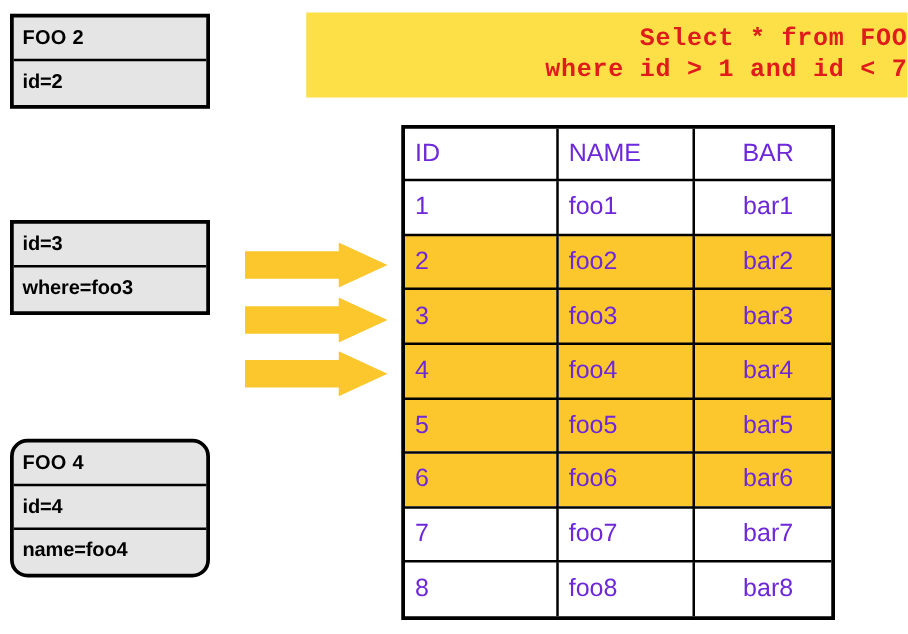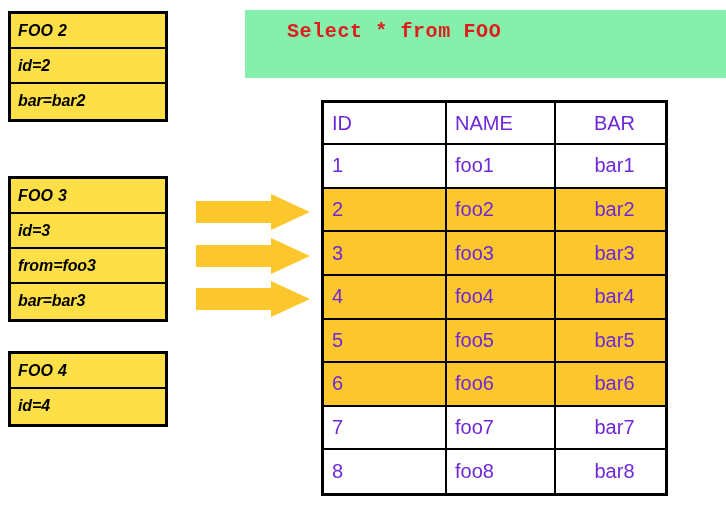--- a/index.html
+++ b/index.html
@@ -16,22 +16,21 @@
     -webkit-font-smoothing: none;
   }
 
   
   .entity-box {
     position: absolute;
     left: 8px;
     width: 160px;
     box-sizing: border-box;
     border: 3px solid #000000;
-    background: #fde047;
-    font-style: italic;
+    background: #e5e5e5;
   }
   .entity-box .row {
     box-sizing: border-box;
     height: 35px;
     line-height: 33px;
     padding: 0 0 0 7px;
     font-size: 16px;
     color: #000000;
     border-bottom: 2px solid #000000;
     white-space: nowrap;
@@ -44,44 +43,45 @@
     font-weight: bold;
     letter-spacing: 0.2px;
   }
   .entity-box .row.attr {
     font-weight: bold;
     letter-spacing: -0.1px;
   }
 
   #entity-foo2 { top: 11px; }
   #entity-foo3 { top: 176px; }
-  #entity-foo4 { top: 351px; }
+  #entity-foo4 { top: 351px; border-radius: 14px; }
 
   
   .arrow {
     position: absolute;
     left: 196px;
     width: 114px;
     height: 36px;
   }
   #arrow-1 { top: 194px; }
   #arrow-2 { top: 238px; }
   #arrow-3 { top: 281px; }
   .arrow svg { display: block; }
 
   
   #sql-panel {
     position: absolute;
     left: 245px;
     top: 10px;
     width: 481px;
     height: 68px;
-    background: #86efac;
+    background: #fde047;
     box-sizing: border-box;
     padding: 9px 0 0 42px;
+    text-align: right;
   }
   #sql-panel .sql-line {
     font-family: "Liberation Mono", monospace;
     font-size: 20px;
     line-height: 25px;
     font-weight: bold;
     color: #e01b1b;
     white-space: pre;
     letter-spacing: 0.6px;
   }
@@ -134,53 +134,52 @@
   #result-table tr.highlighted td {
     background: #fcc72c;
   }
 </style>
 </head>
 <body>
 
 <div class="entity-box" id="entity-foo2">
   <div class="row title">FOO 2</div>
   <div class="row attr">id=2</div>
-  <div class="row attr">bar=bar2</div>
 </div>
 
 <div class="entity-box" id="entity-foo3">
-  <div class="row title">FOO 3</div>
   <div class="row attr">id=3</div>
-  <div class="row attr">from=foo3</div>
-  <div class="row attr">bar=bar3</div>
+  <div class="row attr">where=foo3</div>
 </div>
 
 <div class="entity-box" id="entity-foo4">
   <div class="row title">FOO 4</div>
   <div class="row attr">id=4</div>
+  <div class="row attr">name=foo4</div>
 </div>
 
 <div class="arrow" id="arrow-1">
   <svg width="114" height="36" viewBox="0 0 114 36" xmlns="http://www.w3.org/2000/svg">
     <polygon points="0,7 75,7 75,0 114,18 75,36 75,29 0,29" fill="#fcc72c"></polygon>
   </svg>
 </div>
 <div class="arrow" id="arrow-2">
   <svg width="114" height="36" viewBox="0 0 114 36" xmlns="http://www.w3.org/2000/svg">
     <polygon points="0,7 75,7 75,0 114,18 75,36 75,29 0,29" fill="#fcc72c"></polygon>
   </svg>
 </div>
 <div class="arrow" id="arrow-3">
   <svg width="114" height="36" viewBox="0 0 114 36" xmlns="http://www.w3.org/2000/svg">
     <polygon points="0,7 75,7 75,0 114,18 75,36 75,29 0,29" fill="#fcc72c"></polygon>
   </svg>
 </div>
 
 <div id="sql-panel">
   <div class="sql-line">Select * from FOO</div>
+  <div class="sql-line">where id &gt; 1 and id &lt; 7</div>
 </div>
 
 <div id="result-table">
   <table>
     <colgroup>
       <col class="c-id">
         <col class="c-name">
         <col class="c-bar">
     </colgroup>
     <thead>

